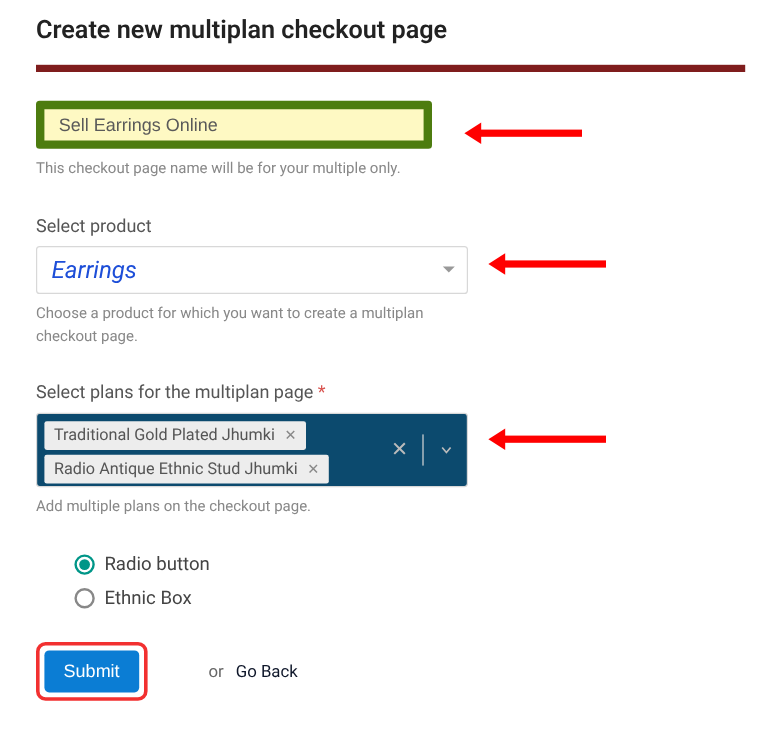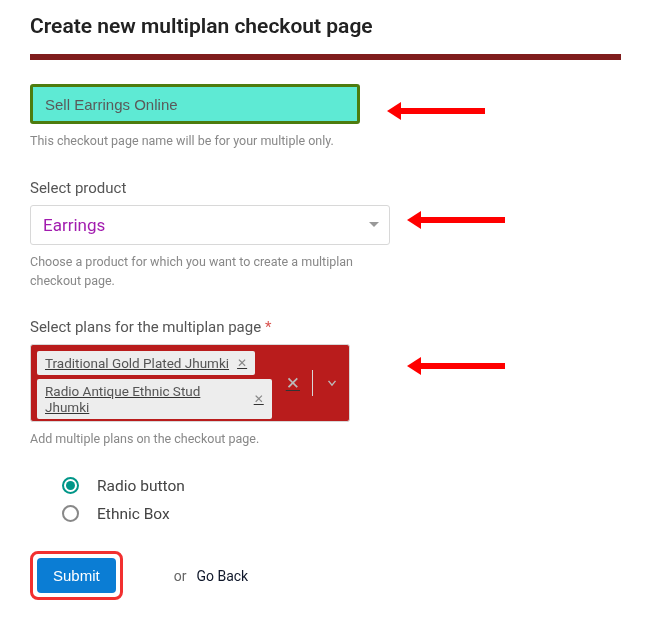--- a/index.html
+++ b/index.html
@@ -33,54 +33,54 @@
     margin-top: 8px;
     line-height: 1.5;
     max-width: 360px;
   }
   .text-input {
     width: 330px;
     height: 40px;
     padding: 0 12px;
     font-size: 15px;
     color: #5a5a5a;
-    border: 3px solid #4d7c0f;
+    border: 7px solid #4d7c0f;
     border-radius: 3px;
     outline: none;
-    background: #5eead4;
+    background: #fef9c3;
   }
   .select-wrap {
     width: 360px;
     height: 40px;
     border: 1px solid #d8d8d8;
     border-radius: 3px;
     display: flex;
     align-items: center;
     padding: 0 10px 0 12px;
     background: #fff;
     cursor: pointer;
   }
   .select-value {
     flex: 1;
-    font-size: 17px;
-    color: #a21caf;
+    font-size: 20px;
+    color: #1d4ed8;
+    font-style: italic;
   }
   .caret-down {
     width: 0; height: 0;
     border-left: 5px solid transparent;
     border-right: 5px solid transparent;
     border-top: 5px solid #999;
   }
   .multi-select {
-    width: 320px;
+    width: 360px;
     border: 1px solid #d8d8d8;
     border-radius: 3px;
     display: flex;
-    background: #b91c1c;
-    text-decoration: underline;
+    background: #0c4a6e;
   }
   .multi-tags {
     flex: 1;
     padding: 6px 4px 2px 6px;
     display: flex;
     flex-direction: column;
     gap: 4px;
     align-items: flex-start;
   }
   .tag {
@@ -117,21 +117,22 @@
   }
   .multi-caret {
     cursor: pointer;
     display: flex;
     align-items: center;
   }
   .multi-caret svg { display:block; }
   .radio-group { margin-top: 14px; }
   .radio-row {
     display: flex;
-    gap: 18px;
+    align-items: center;
+    gap: 8px;
     margin-bottom: 10px;
     cursor: pointer;
     padding-left: 32px;
   }
   .radio-outer {
     width: 17px; height: 17px;
     border: 2px solid #888;
     border-radius: 50%;
     display: flex;
     align-items: center;

